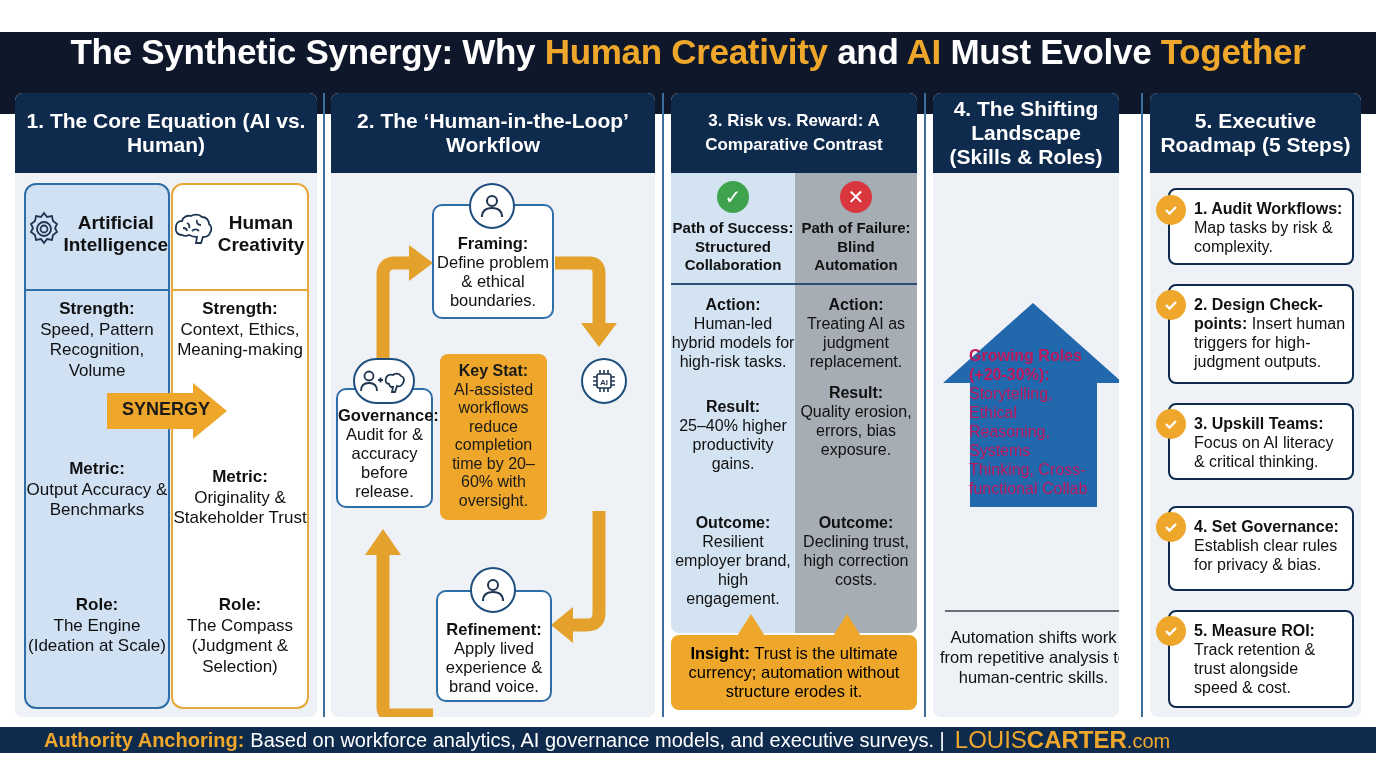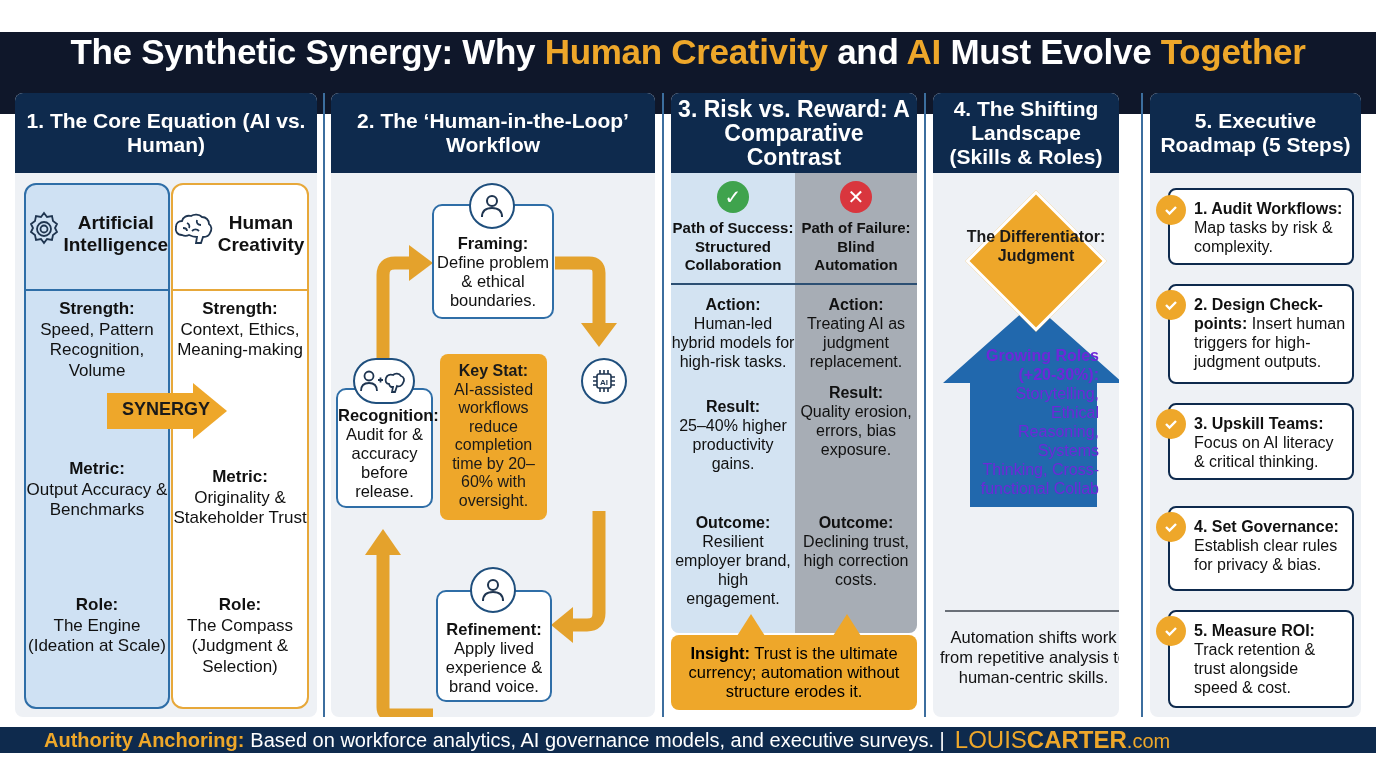--- a/index.html
+++ b/index.html
@@ -58,21 +58,21 @@
   .insight { position: absolute; left: 671px; top: 635px; width: 246px; height: 75px; background: #eea72a; border-radius: 8px; text-align: center; font-size: 16.5px; line-height: 19px; padding-top: 9px; color: #000000; }
   .insight b { font-weight: 700; }
   .bubtip { position: absolute; width: 0; height: 0; border-left: 14px solid transparent; border-right: 14px solid transparent; border-bottom: 22px solid #eea72a; }
 
   
   #c4 { left: 933px; width: 186px; height: 624px; }
   .diamond { position: absolute; left: 33px; top: 98px; width: 140px; height: 140px; }
   .dia-sq { position: absolute; left: 20px; top: 20px; width: 100px; height: 100px; background: #eea72a; transform: rotate(45deg); border: 3px solid #ffffff; }
   .dia-tx { position: absolute; left: 0; top: 36px; width: 140px; text-align: center; font-weight: 700; font-size: 16px; line-height: 19px; color: #1a1a1a; }
   .up-arrow { position: absolute; left: 10px; top: 210px; }
-  .grow-tx { position: absolute; left: 36px; top: 253px; width: 130px; text-align: right; color: #6d28d9; font-size: 16px; line-height: 19px; }
+  .grow-tx { position: absolute; left: 36px; top: 253px; width: 130px; text-align: left; color: #be185d; font-size: 16px; line-height: 19px; }
   .grow-tx b { display: block; font-weight: 700; }
   .base { position: absolute; left: 37px; top: 417px; width: 145px; height: 100px; background: #8b9096; text-align: center; color: #fff; font-size: 16px; line-height: 20px; padding-top: 30px; }
   .base b { display: block; font-weight: 700; }
   .baseline-rule { position: absolute; left: 12px; top: 517px; width: 177px; height: 2px; background: #6a7078; }
   .c4-cap { position: absolute; left: 0; top: 534px; width: 201px; text-align: center; font-size: 16.5px; line-height: 20px; }
 
   
   #c5 { left: 1150px; width: 211px; height: 624px; }
   .rm { position: absolute; left: 18px; width: 186px; background: #fff; border: 2.5px solid #0e2a4d; border-radius: 8px; font-size: 16px; line-height: 19px; padding: 9px 6px 6px 24px; }
   .rm b { font-weight: 700; }
@@ -153,21 +153,21 @@
   </div>
   <div class="circ" style="left:138px; top:90px;">
     <svg width="28" height="28" viewBox="0 0 28 28">
         <g fill="none" stroke="#1f3550" stroke-width="2">
           <circle cx="14" cy="9" r="5"></circle>
           <path d="M4 25c0-6 4-9 10-9s10 3 10 9"></path>
         </g>
       </svg>
   </div>
   <div class="step" style="left:5px; top:295px; width:97px; height:120px; padding-top:16px;">
-    <b>Recognition:</b><span>Audit for &amp; accuracy before release.</span>
+    <b>Governance:</b><span>Audit for &amp; accuracy before release.</span>
   </div>
   <div class="circ" style="left:22px; top:265px; width:62px; border-radius:24px;">
     <svg width="50" height="26" viewBox="0 0 50 26">
         <g fill="none" stroke="#1f3550" stroke-width="1.8">
           <circle cx="10" cy="8" r="4.5"></circle>
           <path d="M2 23c0-5 3-8 8-8s8 3 8 8"></path>
           <path d="M19 12h5M21.5 9.5v5"></path>
           <path d="M30 16c-3 0-4-3-3-6 1-3 4-4 7-3 2-2 6-2 8 1 3 1 4 4 2 7-1 3-4 4-6 3l-2 6h-3l1-5c-2 0-3 0-4-3z"></path>
         </g>
       </svg>
@@ -191,21 +191,21 @@
     <svg width="28" height="28" viewBox="0 0 28 28">
         <g fill="none" stroke="#1f3550" stroke-width="2">
           <circle cx="14" cy="9" r="5"></circle>
           <path d="M4 25c0-6 4-9 10-9s10 3 10 9"></path>
         </g>
       </svg>
   </div>
 </div>
 
 <div class="col" id="c3">
-  <div class="col-head" style="font-size:23px">3. Risk vs. Reward: A Comparative Contrast</div>
+  <div class="col-head" style="font-size:17px">3. Risk vs. Reward: A Comparative Contrast</div>
   <div class="half l">
     <div class="hd">
       <div class="ic" style="background:#3fa34d">✓</div>
       <div class="tx">Path of Success: Structured Collaboration</div>
     </div>
     <div class="sec" style="top:122px"><b>Action:</b><span>Human-led hybrid models for high-risk tasks.</span></div>
     <div class="sec" style="top:224px"><b>Result:</b><span>25–40% higher productivity gains.</span></div>
     <div class="sec" style="top:340px"><b>Outcome:</b><span>Resilient employer brand, high engagement.</span></div>
   </div>
   <div class="half r">
@@ -221,24 +221,20 @@
 <div class="bubtip" style="left:737px; top:614px;"></div>
 <div class="bubtip" style="left:833px; top:614px;"></div>
 <div class="insight"><b>Insight:</b> <span>Trust is the ultimate currency; automation without structure erodes it.</span></div>
 
 <div class="col" id="c4">
   <div class="col-head">4. The Shifting Landscape (Skills &amp; Roles)</div>
   <svg class="up-arrow" width="180" height="205">
     <polygon points="90,0 180,80 154,80 154,204 27,204 27,80 0,80" fill="#2168ad"></polygon>
   </svg>
   <div class="grow-tx"><b>Growing Roles (+20-30%):</b><span>Storytelling, Ethical Reasoning, Systems Thinking, Cross-functional Collab</span></div>
-  <div class="diamond">
-    <div class="dia-sq"></div>
-    <div class="dia-tx">The Differentiator: Judgment</div>
-  </div>
   <div class="baseline-rule"></div>
   <div class="c4-cap">Automation shifts work from repetitive analysis to human-centric skills.</div>
 </div>
 
 <div class="col" id="c5">
   <div class="col-head">5. Executive Roadmap (5 Steps)</div>
 
   <div class="rm" style="top:95px; height:77px;"><b>1. Audit Workflows:</b><br><span>Map tasks by risk &amp; complexity.</span></div>
   <div class="rm-chk" style="top:102px;">
       <svg width="16" height="16" viewBox="0 0 16 16">

